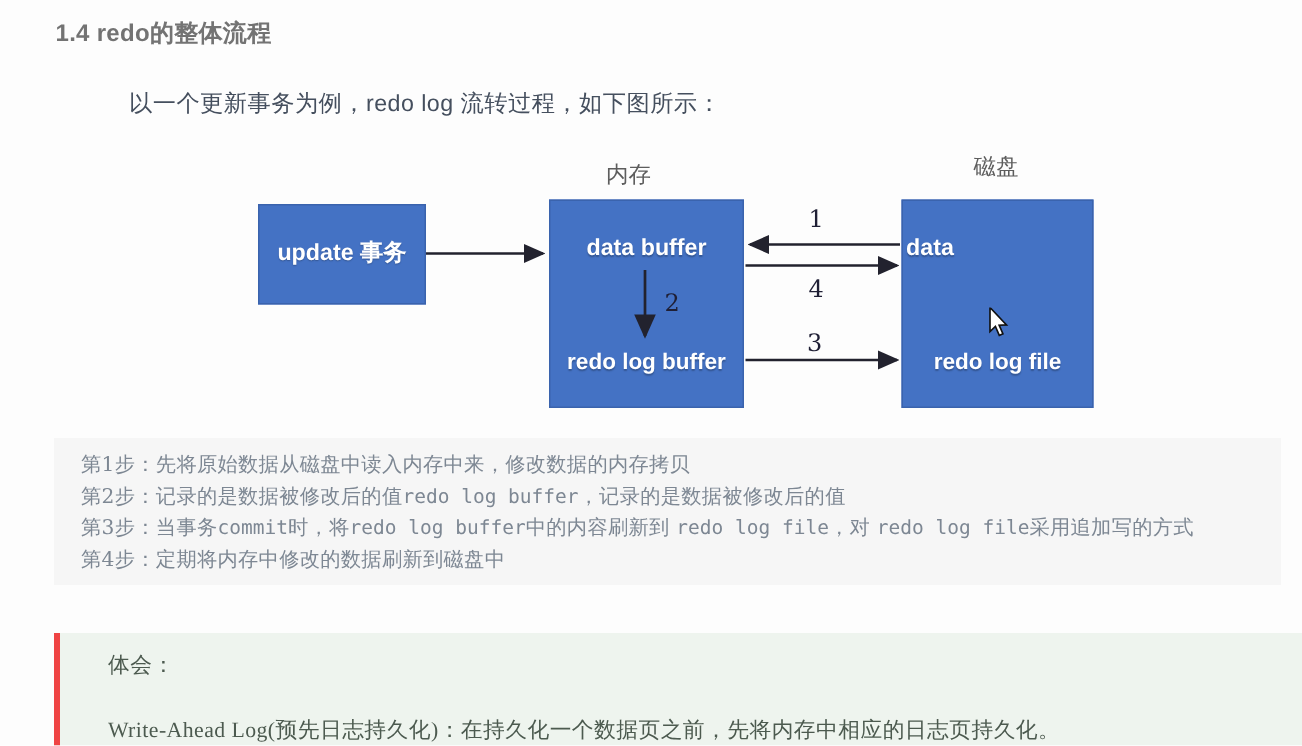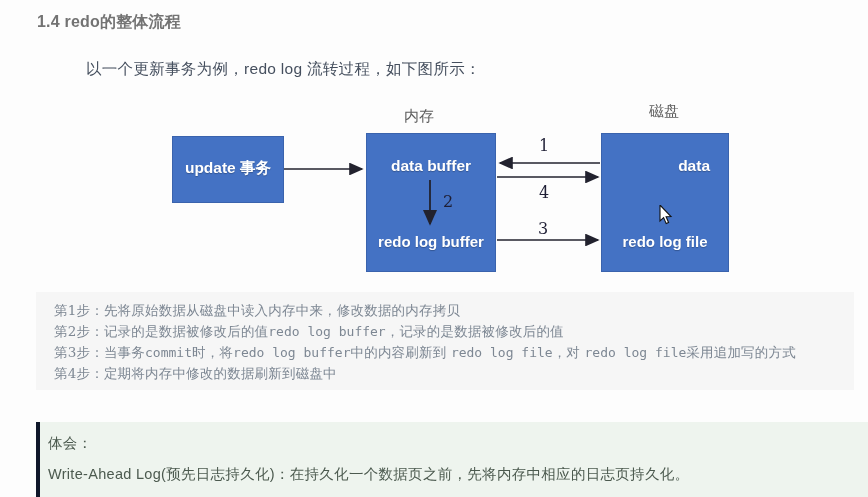--- a/index.html
+++ b/index.html
@@ -73,21 +73,21 @@
     text-shadow: 0 1px 1px rgba(0,0,0,0.25);
   }
 
   #box-update   { left: 172px; top: 36px;  width: 112px; height: 67px; }
   #box-memory   { left: 366px; top: 33px;  width: 130px; height: 139px; }
   #box-disk     { left: 601px; top: 33px;  width: 128px; height: 139px; }
 
   #lbl-update       { left: 180px;  top: 58px;  width: 96px; text-align: center; }
   #lbl-data-buffer  { left: 370px;  top: 57px;  width: 122px; text-align: center; }
   #lbl-redo-buffer  { left: 367px;  top: 133px; width: 128px; text-align: center; font-size: 15px; }
-  #lbl-data         { left: 588px;  top: 57px;  width: 122px; text-align: right; }
+  #lbl-data         { left: 604px;  top: 57px;  width: 122px; text-align: left; }
   #lbl-redo-file    { left: 602px;  top: 133px; width: 126px; text-align: center; font-size: 15px; }
 
   
   .arrow-svg {
     position: absolute;
     left: 0; top: 0;
     width: 868px; height: 190px;
     pointer-events: none;
   }
   .arrow-num {
@@ -137,36 +137,37 @@
   }
 
   
   .note-block {
     position: absolute;
     left: 36px;
     top: 422px;
     width: 832px;
     height: 75px;
     background: #eef4ee;
-    border-left: 4px solid #0f172a;
+    border-left: 4px solid #ef4444;
     box-sizing: border-box;
-    padding: 12px 0 0 8px;
+    padding: 12px 0 0 32px;
   }
   .note-title {
     font-size: 14.5px;
     color: #4c5a4f;
     letter-spacing: 0.3px;
     white-space: nowrap;
   }
   .note-body {
-    margin-top: 12px;
+    margin-top: 24px;
     font-size: 14.5px;
     color: #4c5a4f;
     letter-spacing: 0.3px;
     white-space: nowrap;
+    font-family: Liberation Serif, serif;
   }
 </style>
 </head>
 <body>
 
 <div class="page-heading">1.4 redo的整体流程</div>
 
 <div class="intro-paragraph">以一个更新事务为例，redo log 流转过程，如下图所示：</div>
 
 <div class="diagram">

